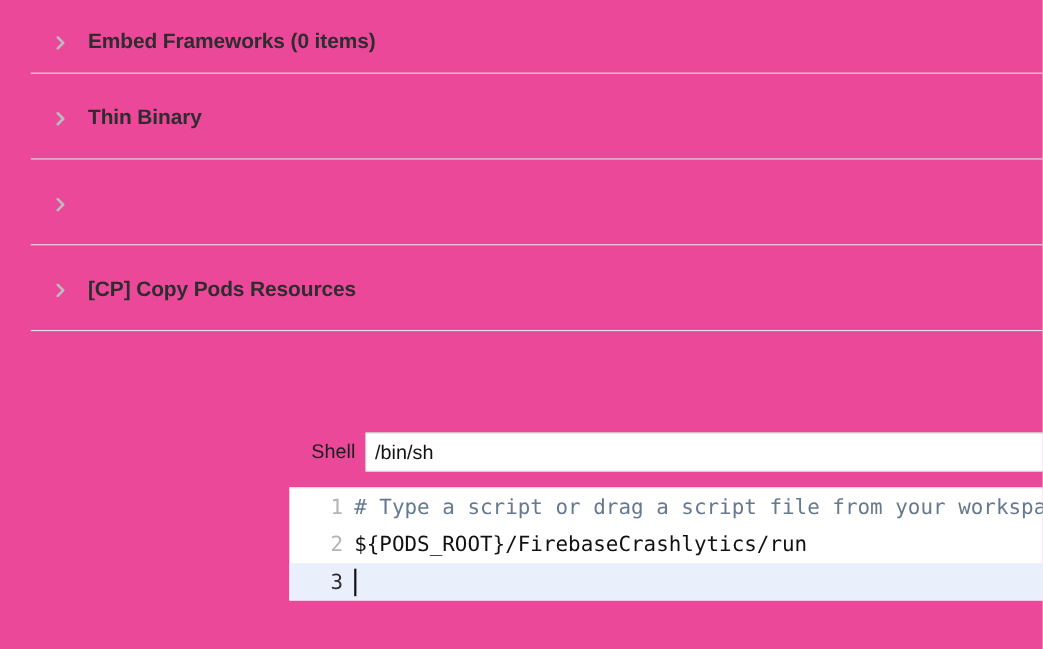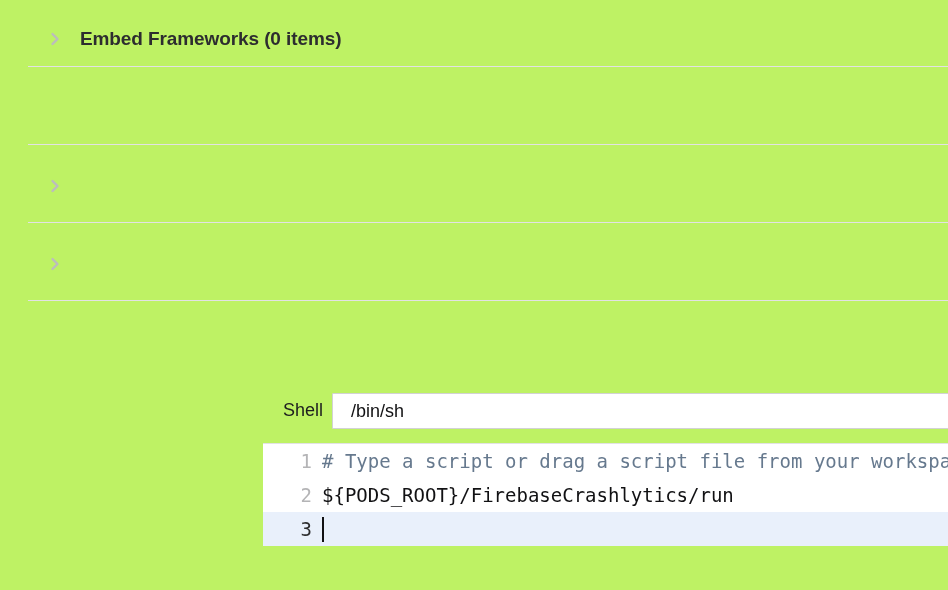--- a/index.html
+++ b/index.html
@@ -14,21 +14,21 @@
   }
   body {
     font-family: "Liberation Sans", sans-serif;
     -webkit-font-smoothing: antialiased;
   }
 
   .panel {
     position: relative;
     width: 948px;
     height: 590px;
-    background: #bef264;
+    background: #ec4899;
   }
 
   
   .phase-row {
     position: absolute;
     left: 0;
     width: 948px;
     height: 78px;
     display: flex;
     align-items: center;
@@ -101,21 +101,20 @@
     border-radius: 1px;
     display: flex;
     align-items: center;
     padding: 0 8px;
   }
   .shell-field-value {
     font-size: 18px;
     color: #111113;
     font-family: "Liberation Sans", sans-serif;
     white-space: nowrap;
-    margin-left: 10px;
   }
 
   
   .editor {
     position: absolute;
     left: 263px;
     top: 443px;
     width: 700px;
     border-top: 1px solid #e2e2e4;
     background: #ffffff;
@@ -168,37 +167,46 @@
   <div class="phase-row" style="top:0px;">
     <span class="disclosure">
       <svg width="14" height="16" viewBox="0 0 14 16">
           <path d="M4.5 3 L9.5 8 L4.5 13"></path>
         </svg>
     </span>
     <span class="phase-title">Embed Frameworks (0 items)</span>
   </div>
   <div class="divider" style="top:66px;"></div>
 
+  <div class="phase-row" style="top:69px;">
+    <span class="disclosure">
+      <svg width="14" height="16" viewBox="0 0 14 16">
+          <path d="M4.5 3 L9.5 8 L4.5 13"></path>
+        </svg>
+    </span>
+    <span class="phase-title">Thin Binary</span>
+  </div>
   <div class="divider" style="top:144px;"></div>
 
   <div class="phase-row" style="top:147px;">
     <span class="disclosure">
       <svg width="14" height="16" viewBox="0 0 14 16">
           <path d="M4.5 3 L9.5 8 L4.5 13"></path>
         </svg>
     </span>
   </div>
   <div class="divider" style="top:222px;"></div>
 
   <div class="phase-row" style="top:225px;">
     <span class="disclosure">
       <svg width="14" height="16" viewBox="0 0 14 16">
           <path d="M4.5 3 L9.5 8 L4.5 13"></path>
         </svg>
     </span>
+    <span class="phase-title">[CP] Copy Pods Resources</span>
   </div>
   <div class="divider" style="top:300px;"></div>
 
 
   <div class="shell-row">
     <span class="shell-label">Shell</span>
     <div class="shell-field">
       <span class="shell-field-value">/bin/sh</span>
     </div>
   </div>

